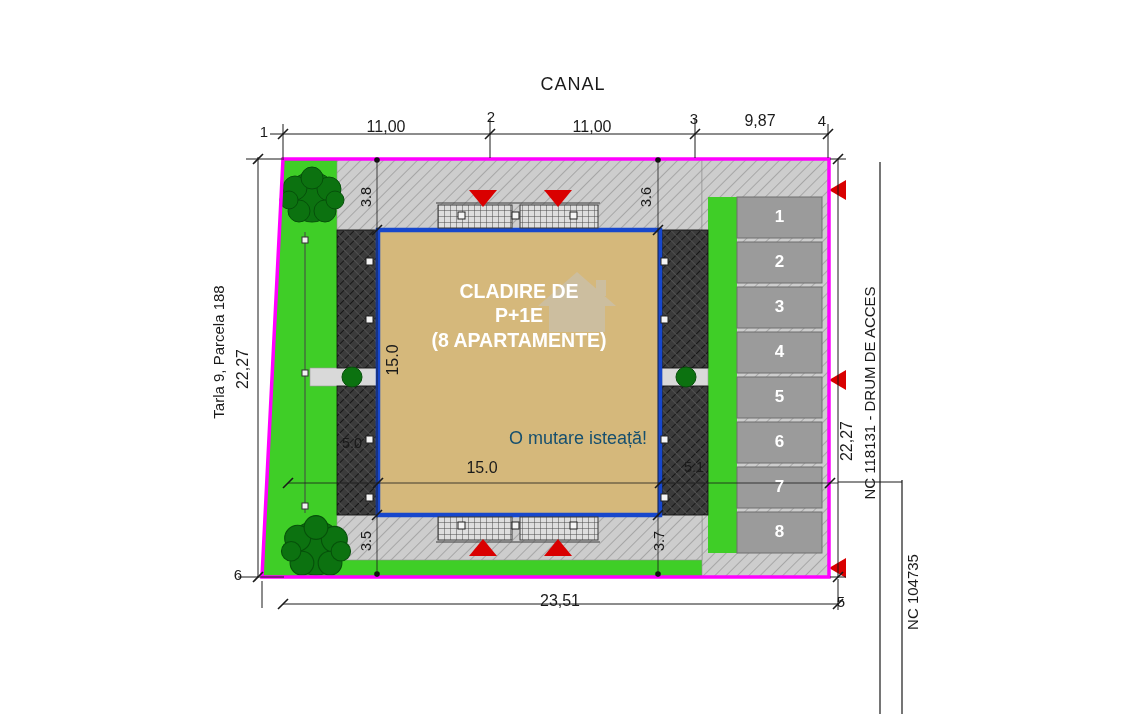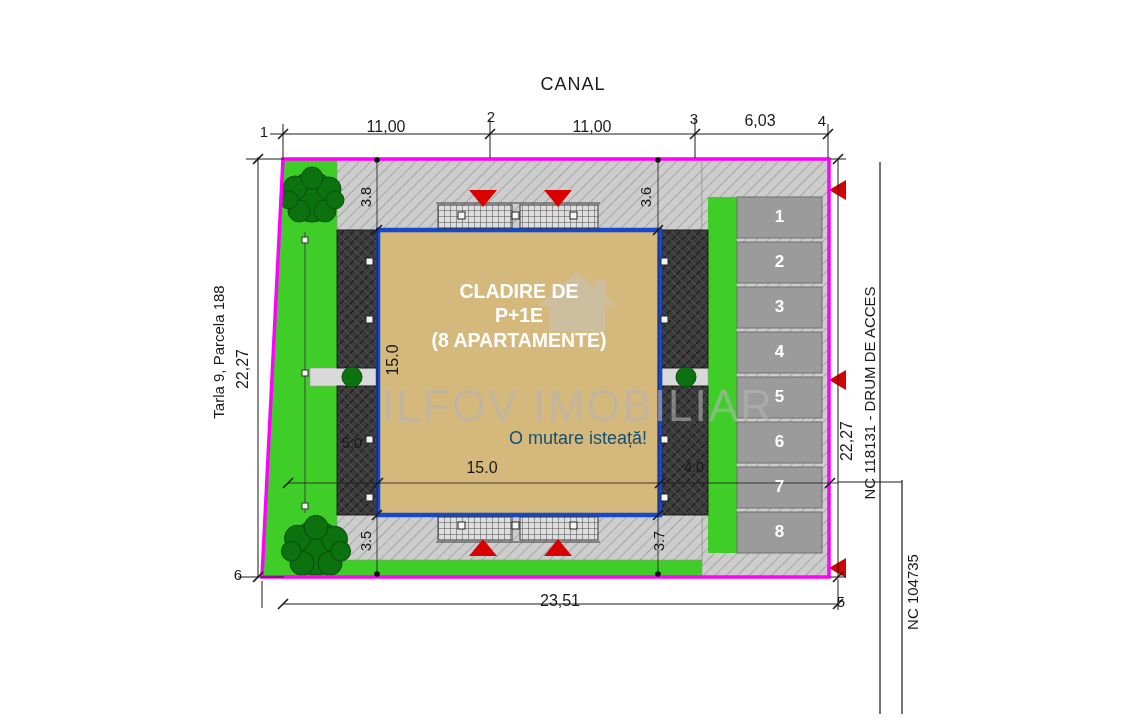--- a/index.html
+++ b/index.html
@@ -196,21 +196,20 @@
       </g>
     </g>
 
     <g fill="#c4c4c4" opacity="0.5">
       <polygon points="538,306 577,272 616,306"></polygon>
       <rect x="549" y="306" width="56" height="26"></rect>
       <rect x="596" y="280" width="10" height="16"></rect>
     </g>
   </svg>
 
-  <div class="wm-brand">ILFOV IMOBILIAR</div>
   <div class="wm-tag">O mutare isteață!</div>
 
   <div class="bldg-label">
     <div>CLADIRE DE</div>
     <div>P+1E</div>
     <div>(8 APARTAMENTE)</div>
   </div>
 
   <div class="stall-num" style="top:207px">1</div>
   <div class="stall-num" style="top:252px">2</div>
@@ -218,21 +217,21 @@
   <div class="stall-num" style="top:342px">4</div>
   <div class="stall-num" style="top:387px">5</div>
   <div class="stall-num" style="top:432px">6</div>
   <div class="stall-num" style="top:477px">7</div>
   <div class="stall-num" style="top:522px">8</div>
 
   <span class="hl canal" style="left:573px;top:84px">CANAL</span>
 
   <span class="hl dim" style="left:386px;top:127px">11,00</span>
   <span class="hl dim" style="left:592px;top:127px">11,00</span>
-  <span class="hl dim" style="left:760px;top:121px">6,03</span>
+  <span class="hl dim" style="left:760px;top:121px">9,87</span>
 
   <span class="hl pt" style="left:264px;top:131px">1</span>
   <span class="hl pt" style="left:491px;top:116px">2</span>
   <span class="hl pt" style="left:694px;top:118px">3</span>
   <span class="hl pt" style="left:822px;top:120px">4</span>
   <span class="hl pt" style="left:841px;top:601px">5</span>
   <span class="hl pt" style="left:238px;top:574px">6</span>
 
   <span class="vl side" style="left:218px;top:352px">Tarla 9, Parcela 188</span>
   <span class="vl dim" style="left:243px;top:369px">22,27</span>
@@ -241,15 +240,15 @@
   <span class="vl side" style="left:869px;top:393px">NC 118131 - DRUM DE ACCES</span>
   <span class="vl side" style="left:912px;top:592px">NC 104735</span>
 
   <span class="vl dim-s" style="left:366px;top:197px">3.8</span>
   <span class="vl dim-s" style="left:646px;top:197px">3.6</span>
   <span class="vl dim" style="left:393px;top:360px">15.0</span>
   <span class="vl dim-s" style="left:366px;top:541px">3.5</span>
   <span class="vl dim-s" style="left:659px;top:541px">3.7</span>
   <span class="hl dim-s" style="left:352px;top:443px">5.0</span>
   <span class="hl dim" style="left:482px;top:468px">15.0</span>
-  <span class="hl dim-s" style="left:694px;top:467px">4.0</span>
+  <span class="hl dim-s" style="left:694px;top:467px">5.1</span>
 
 </div>
 
 </body></html>

